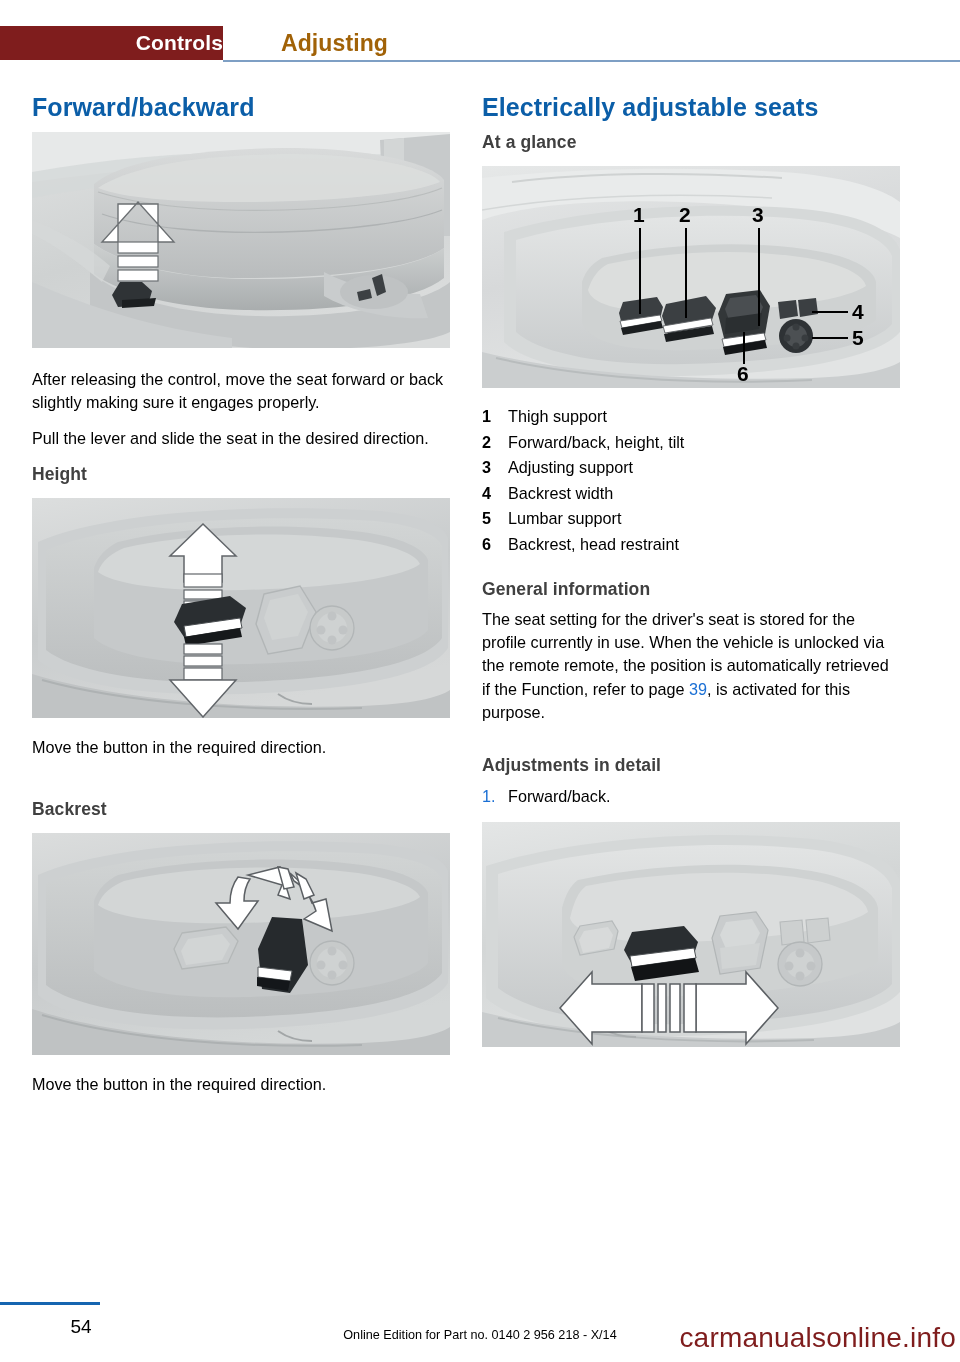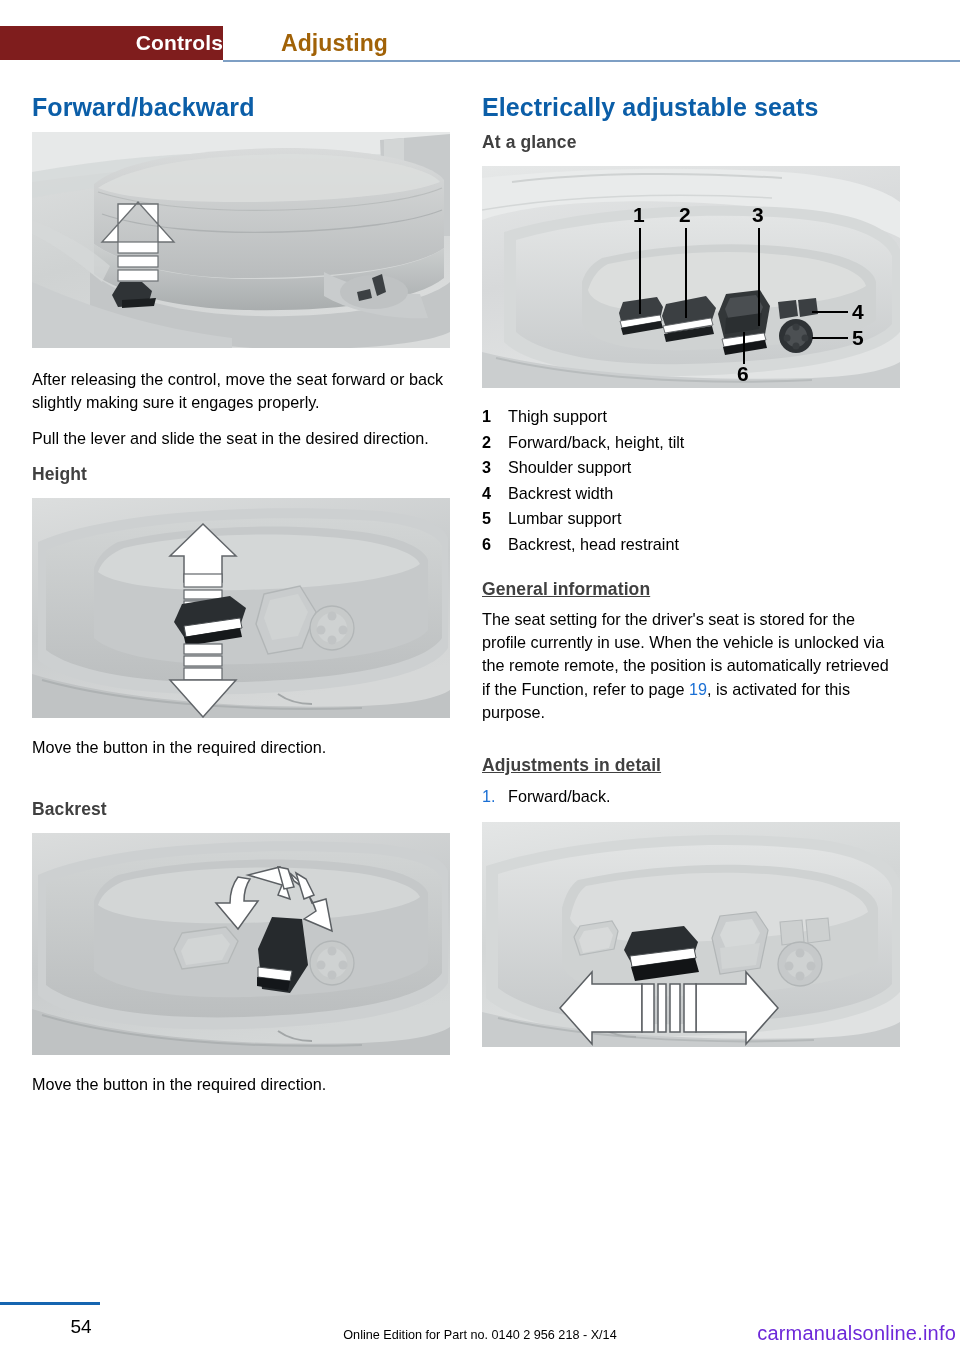--- a/index.html
+++ b/index.html
@@ -43,21 +43,21 @@
   .col-right{left:482px;}
 
   h1.sec{
     color:#0b5ea8;font-size:25px;font-weight:bold;
     margin:0 0 14px 0;line-height:22px;letter-spacing:0.1px;
   }
   h2.sub{
     color:#404040;font-size:17.5px;font-weight:bold;
     margin:0 0 13px 0;line-height:21px;letter-spacing:0.1px;
   }
-  h2.sub.tight{margin-bottom:8px;text-decoration:underline;}
+  h2.sub.tight{margin-bottom:8px;}
   p.body{
     color:#000000;font-size:16.2px;line-height:23.2px;
     margin:0 0 13px 0;
   }
   p.body:last-child{margin-bottom:0;}
   .pref{color:#1a6fd4;}
 
   
   .fig{
     width:418px;position:relative;overflow:hidden;
@@ -89,21 +89,21 @@
   .page-num{
     position:absolute;left:60px;top:1316px;width:42px;text-align:center;
     font-size:19px;color:#000;
   }
   .foot-text{
     position:absolute;left:0;top:1327px;width:960px;text-align:center;
     font-size:13.6px;color:#000;transform:scaleX(0.93);
   }
   .watermark{
     position:absolute;right:4px;top:1322px;
-    font-size:20px;color:#6d28d9;letter-spacing:0.2px;
+    font-size:28px;color:#7f1d1d;letter-spacing:0.2px;
   }
 </style>
 </head>
 <body>
 
 <div class="page">
 
   <div class="header">
     <div class="tab-active">Controls</div>
     <div class="tab-inactive">Adjusting</div>
@@ -356,38 +356,38 @@
       <li>
         <span class="num">1</span>
         <span>Thigh support</span>
       </li>
       <li>
         <span class="num">2</span>
         <span>Forward/back, height, tilt</span>
       </li>
       <li>
         <span class="num">3</span>
-        <span>Shoulder support</span>
+        <span>Adjusting support</span>
       </li>
       <li>
         <span class="num">4</span>
         <span>Backrest width</span>
       </li>
       <li>
         <span class="num">5</span>
         <span>Lumbar support</span>
       </li>
       <li>
         <span class="num">6</span>
         <span>Backrest, head restraint</span>
       </li>
     </ul>
 
     <h2 class="sub tight" style="margin-top:22px">General information</h2>
-    <p class="body"><span>The seat setting for the driver's seat is stored for the profile currently in use. When the vehicle is unlocked via the remote remote, the position is automatically retrieved if the Function, refer to page </span><span class="pref">19</span><span>, is activated for this purpose.</span></p>
+    <p class="body"><span>The seat setting for the driver's seat is stored for the profile currently in use. When the vehicle is unlocked via the remote remote, the position is automatically retrieved if the Function, refer to page </span><span class="pref">39</span><span>, is activated for this purpose.</span></p>
 
     <h2 class="sub tight" style="margin-top:31px">Adjustments in detail</h2>
 
     <ol class="olist" style="margin-bottom:13px">
       <li>
         <span class="num">1.</span>
         <span>Forward/back.</span>
       </li>
     </ol>
 

